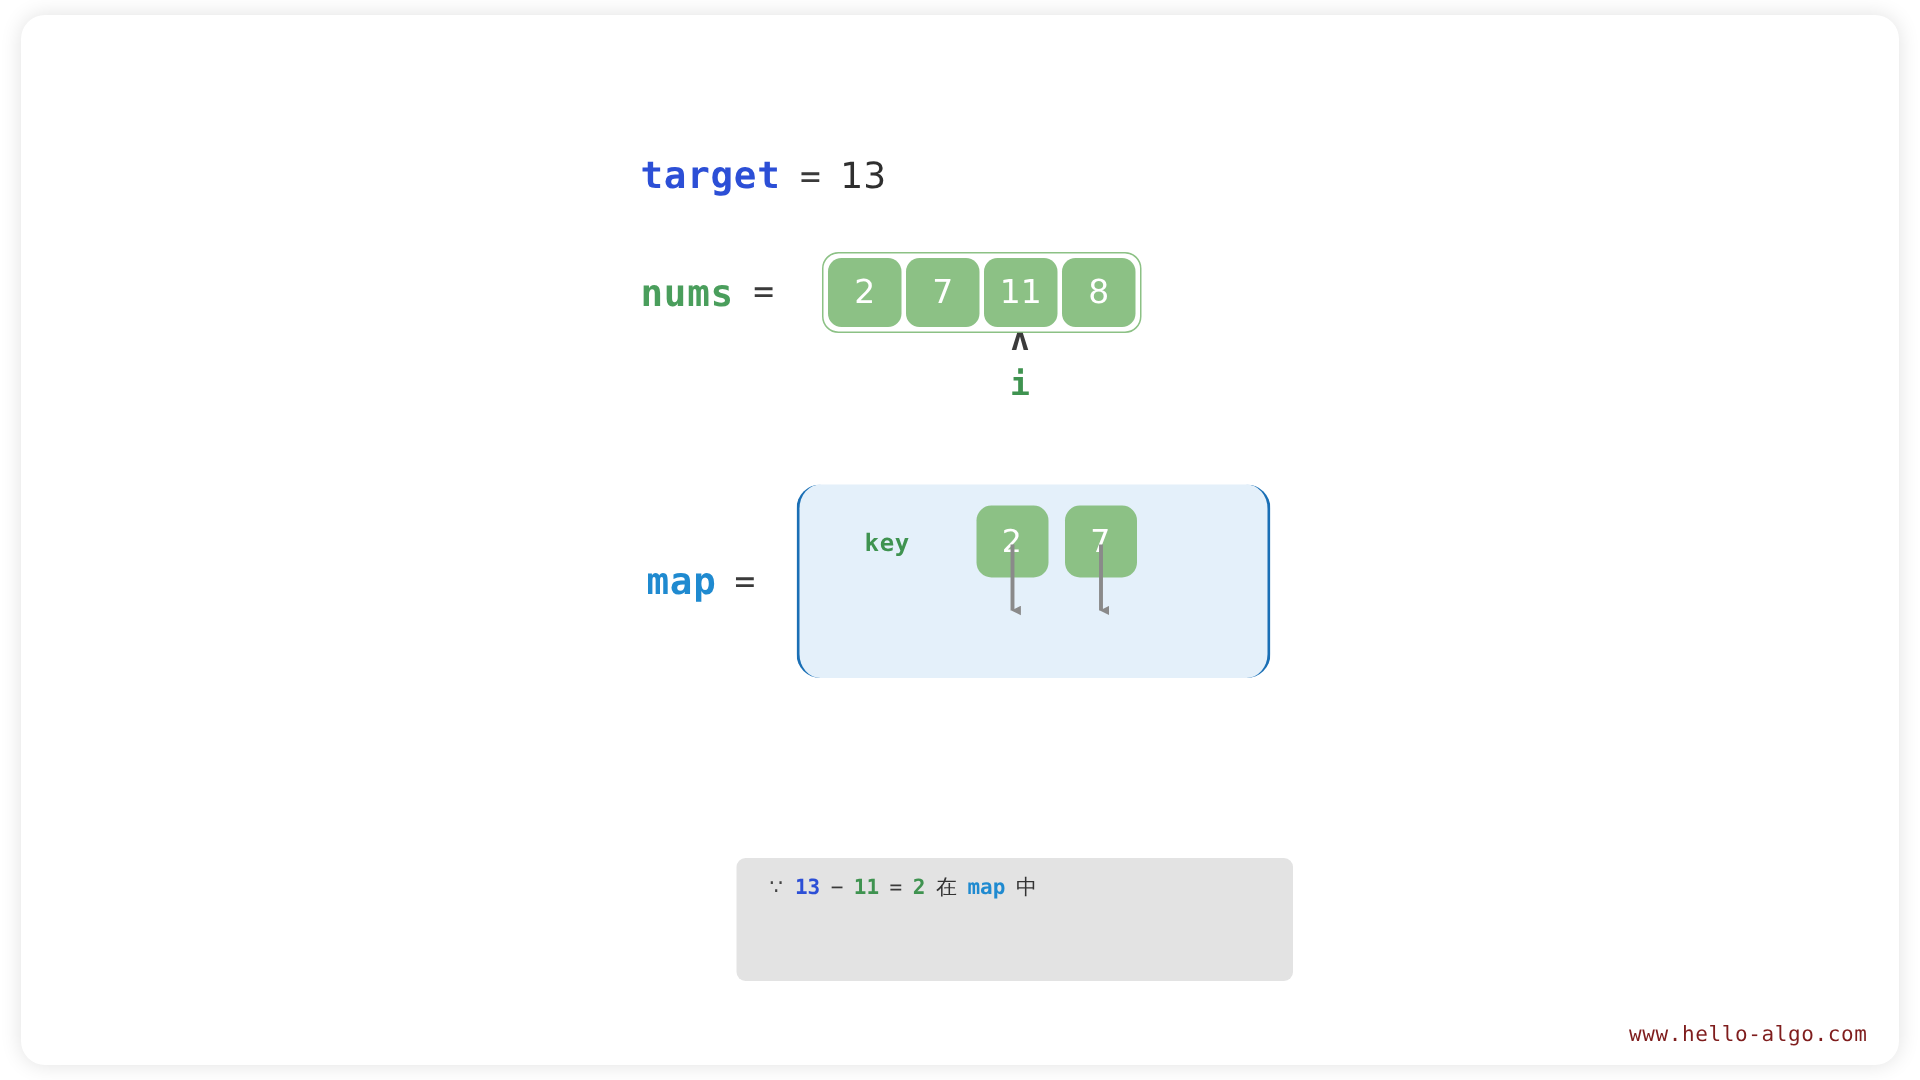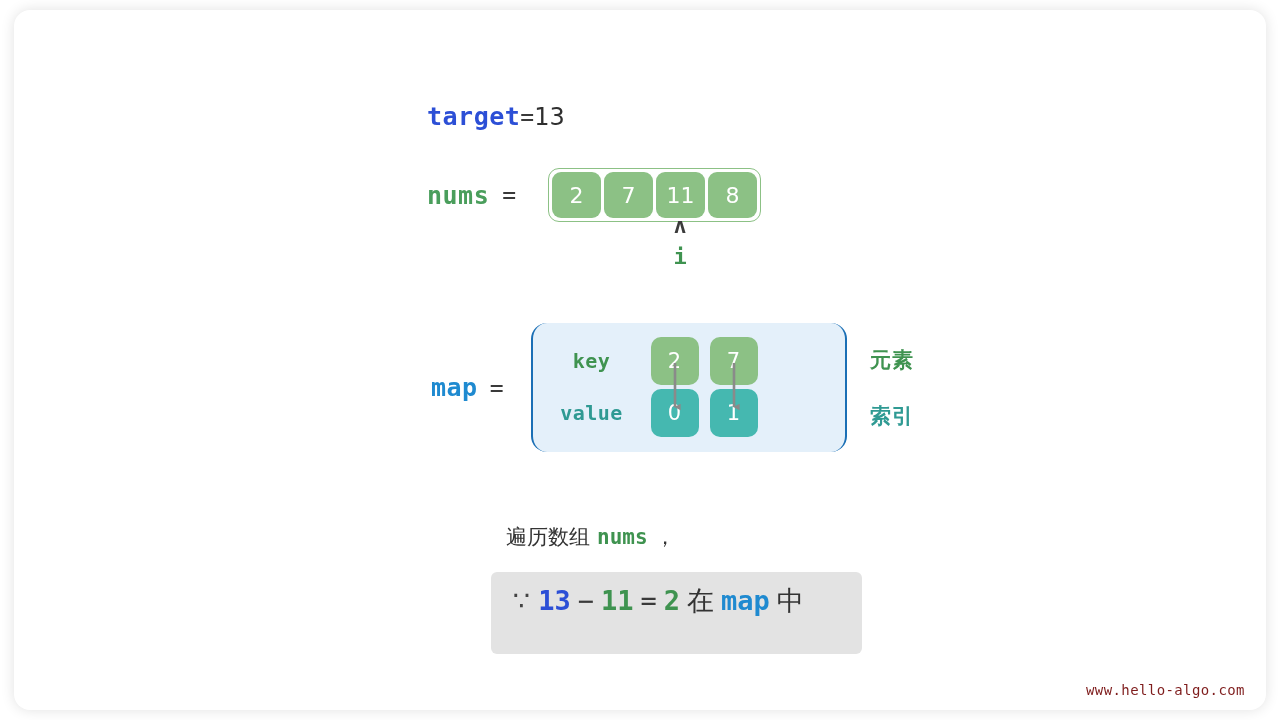--- a/index.html
+++ b/index.html
@@ -26,20 +26,21 @@
     box-shadow: 0 0 14px rgba(0,0,0,0.12);
   }
 
   
   #target-row {
     position: absolute;
     left: 413px;
     top: 92px;
     display: flex;
     align-items: baseline;
+    gap: 13px;
   }
   #target-row .var {
     font-family: "DejaVu Sans Mono", monospace;
     font-size: 25px;
     font-weight: bold;
     color: #2c4fd6;
     letter-spacing: 0.5px;
   }
   #target-row .eq {
     font-family: "DejaVu Sans Mono", monospace;
@@ -158,21 +159,21 @@
     height: 48px;
     display: flex;
     align-items: center;
   }
   #map-line-key   { top: 14px; }
   #map-line-value { top: 66px; }
   .map-rowlabel {
     width: 118px;
     text-align: center;
     font-family: "DejaVu Sans Mono", monospace;
-    font-size: 20px;
+    font-size: 16px;
     font-weight: bold;
     letter-spacing: 0.5px;
   }
   #key-label   { color: #3f9350; }
   #value-label { color: #2f9a93; }
   .map-cells { display: flex; gap: 11px; }
   .map-cell {
     width: 48px;
     height: 48px;
     border-radius: 10px;
@@ -235,21 +236,21 @@
     top: 562px;
     width: 371px;
     height: 82px;
     background: #e3e3e3;
     border-radius: 6px;
   }
   .formula-line {
     position: absolute;
     left: 22px;
     font-family: "DejaVu Sans", sans-serif;
-    font-size: 27px;
+    font-size: 14px;
     color: #333333;
     white-space: nowrap;
   }
   #formula-line-1 { top: 11px; }
   #formula-line-2 { top: 45px; }
   .sym { color: #444444; margin-right: 8px; }
   .num-blue  { font-family: "DejaVu Sans Mono", monospace; font-weight: bold; color: #2c4fd6; }
   .num-green { font-family: "DejaVu Sans Mono", monospace; font-weight: bold; color: #3f9350; }
   .kw-blue   { font-family: "DejaVu Sans Mono", monospace; font-weight: bold; color: #1f8ad0; }
   .op        { color: #3a3a3a; font-family: "DejaVu Sans Mono", monospace; }
@@ -300,49 +301,35 @@
     <div id="map-box">
 
       <div class="map-line" id="map-line-key">
         <span class="map-rowlabel" id="key-label">key</span>
         <div class="map-cells">
           <div class="map-cell key-cell">2</div>
           <div class="map-cell key-cell">7</div>
         </div>
       </div>
 
-      <div class="map-line" id="map-line-value">
-        <span class="map-rowlabel" id="value-label">value</span>
-        <div class="map-cells">
-          <div class="map-cell value-cell">0</div>
-          <div class="map-cell value-cell">1</div>
-        </div>
-      </div>
 
       <svg id="map-arrows" viewBox="0 0 120 129">
         <defs>
           <marker id="ah" markerWidth="7" markerHeight="7" refX="3.2" refY="5.6" orient="auto" markerUnits="userSpaceOnUse">
             <path d="M0,0 L3.2,6.4 L6.4,0 z" fill="#8a8a8a"></path>
           </marker>
         </defs>
         <line x1="24" y1="40" x2="24" y2="84" stroke="#8a8a8a" stroke-width="2.6" marker-end="url(#ah)"></line>
         <line x1="83" y1="40" x2="83" y2="84" stroke="#8a8a8a" stroke-width="2.6" marker-end="url(#ah)"></line>
       </svg>
 
     </div>
   </div>
 
-  <div id="map-captions">
-    <div class="caption" id="caption-element">元素</div>
-    <div class="caption" id="caption-index">索引</div>
-  </div>
-
-  <div id="explain-line">
-    <span>遍历数组</span><span class="code">nums</span><span>，</span>
-  </div>
+
 
   <div id="formula-box">
     <div class="formula-line" id="formula-line-1">
       <span class="sym">∵</span><span class="num-blue">13</span><span class="sp"></span><span class="op">−</span><span class="sp"></span><span class="num-green">11</span><span class="sp"></span><span class="op">=</span><span class="sp"></span><span class="num-green">2</span><span class="sp"></span><span>在</span><span class="sp"></span><span class="kw-blue">map</span><span class="sp"></span><span>中</span>
     </div>
   </div>
 
   <div id="watermark">www.hello-algo.com</div>
 
 </div>

